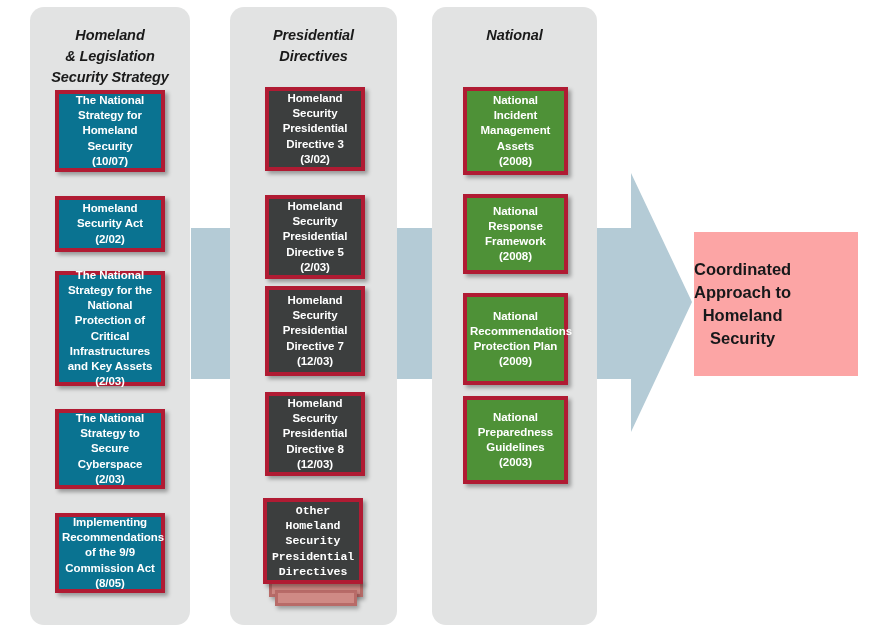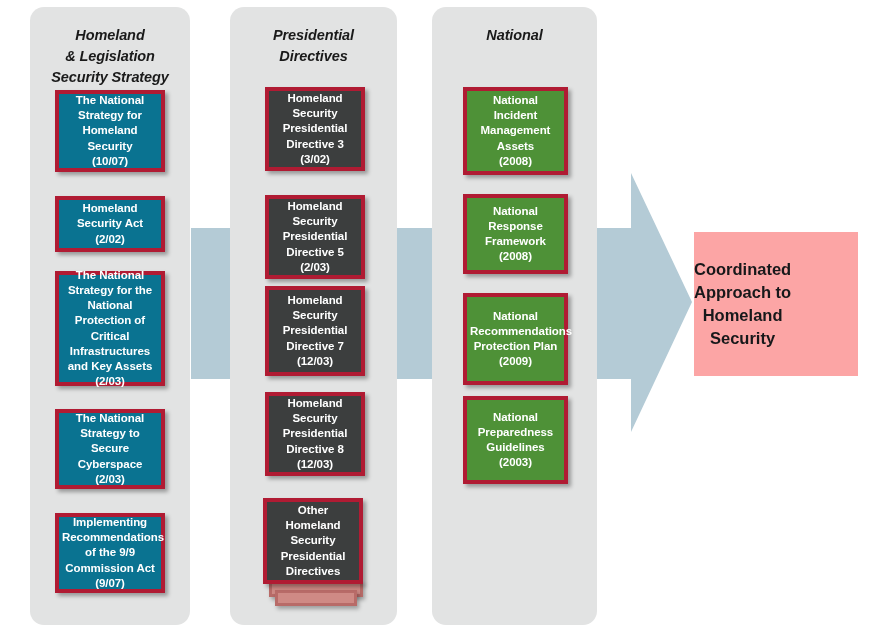--- a/index.html
+++ b/index.html
@@ -191,21 +191,21 @@
         <div>Cyberspace</div>
         <div>(2/03)</div>
       </div>
     </div>
     <div class="item-box teal" style="width: 110px; height: 80px; left: 55px; top: 513px; align-items: center;">
       <div class="item-text">
         <div>Implementing</div>
         <div>Recommendations</div>
         <div>of the 9/9</div>
         <div>Commission Act</div>
-        <div>(9/07)</div>
+        <div>(8/05)</div>
       </div>
     </div>
     <div class="item-box dark" style="width: 100px; height: 84px; left: 265px; top: 87px;">
       <div class="item-text">
         <div>Homeland</div>
         <div>Security</div>
         <div>Presidential</div>
         <div>Directive 3</div>
         <div>(3/02)</div>
       </div>
@@ -230,21 +230,21 @@
     </div>
     <div class="item-box dark" style="width: 100px; height: 84px; left: 265px; top: 392px;">
       <div class="item-text">
         <div>Homeland</div>
         <div>Security</div>
         <div>Presidential</div>
         <div>Directive 8</div>
         <div>(12/03)</div>
       </div>
     </div>
-    <div class="stack-wrap" style="left: 263px; top: 498px; width: 116px; height: 110px;">
+    <div class="stack-wrap" style="left: 263px; top: 498px; width: 116px; height: 110px; font-family: Liberation Mono, monospace;">
       <div class="stack-layer" style="left: 6px; top: 83px; width: 94px; height: 16px;"></div>
       <div class="stack-layer" style="left: 12px; top: 92px; width: 82px; height: 16px;"></div>
       <div class="item-box dark" style="width: 100px; height: 86px;">
         <div class="item-text">
           <div>Other</div>
           <div>Homeland</div>
           <div>Security</div>
           <div>Presidential</div>
           <div>Directives</div>
         </div>

